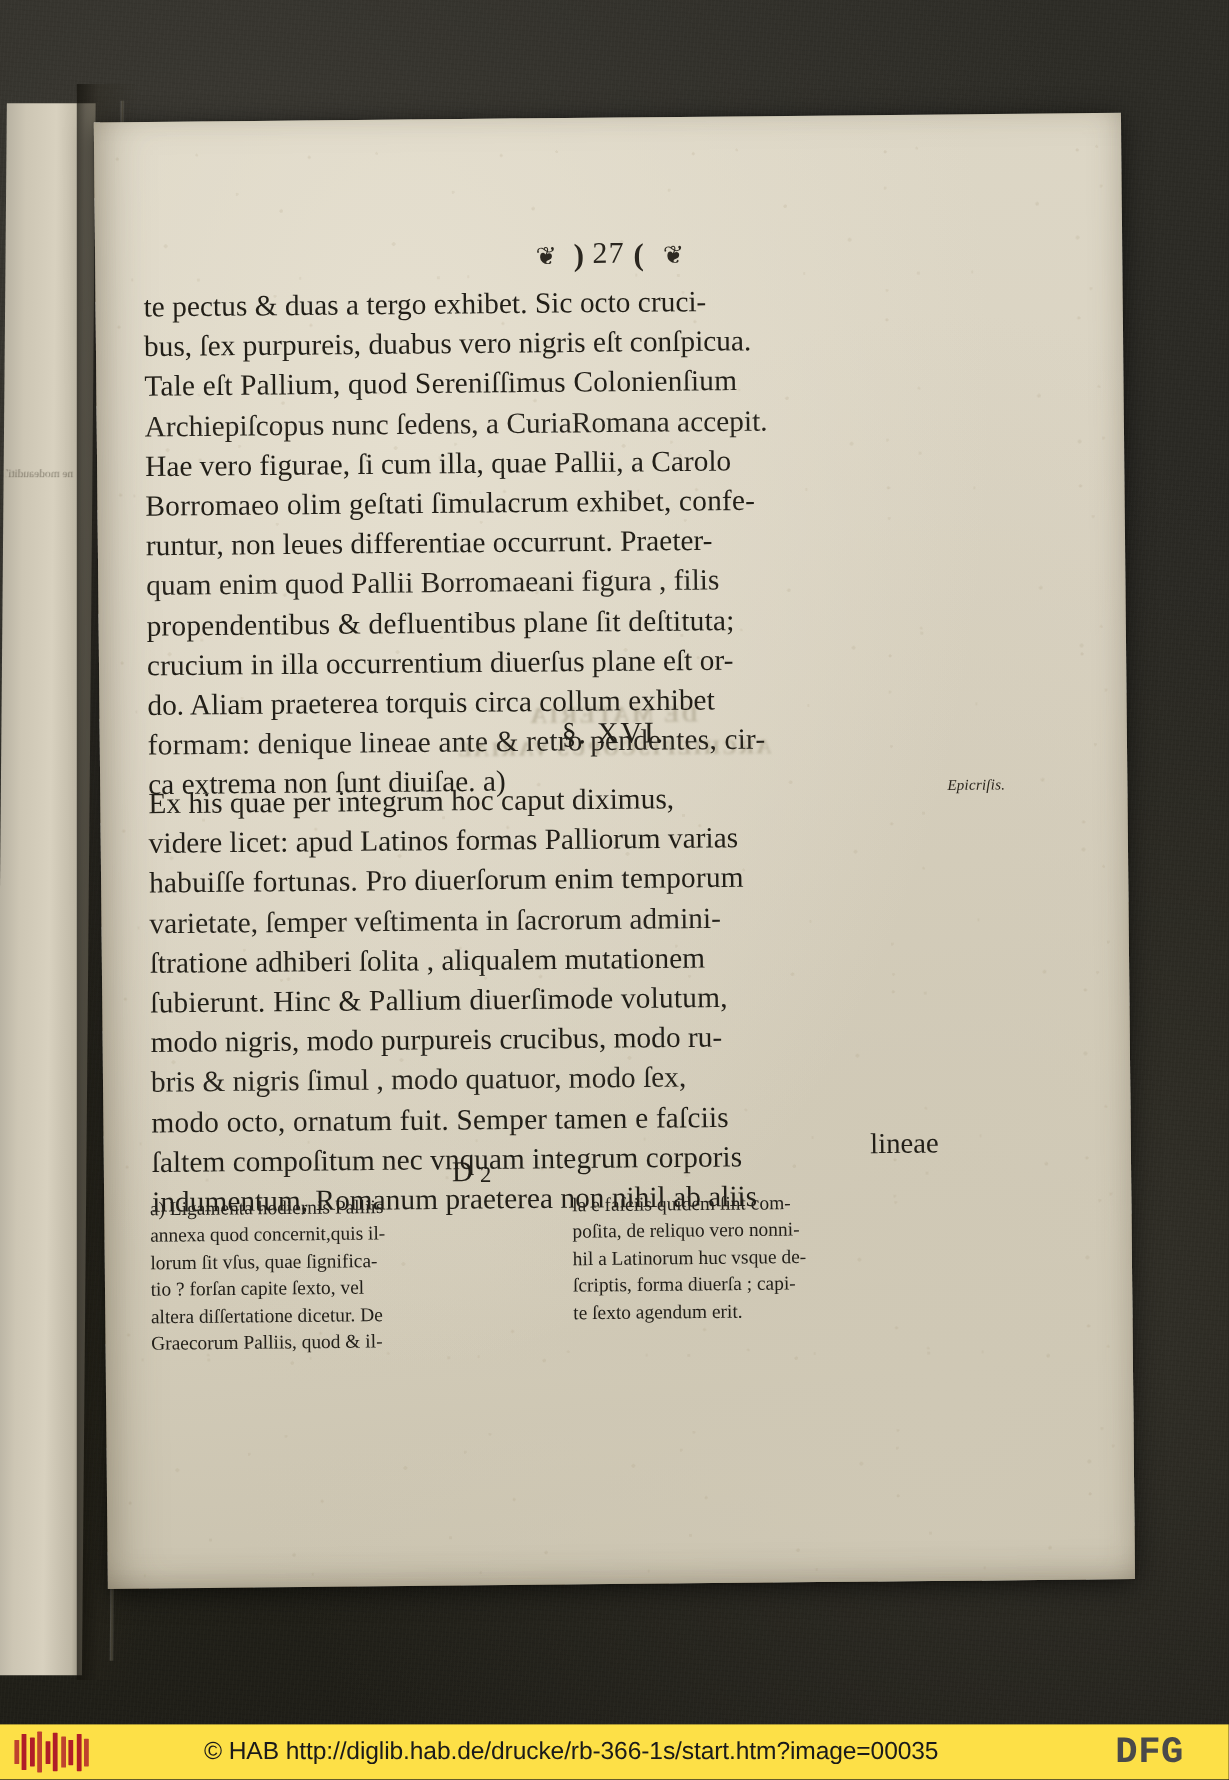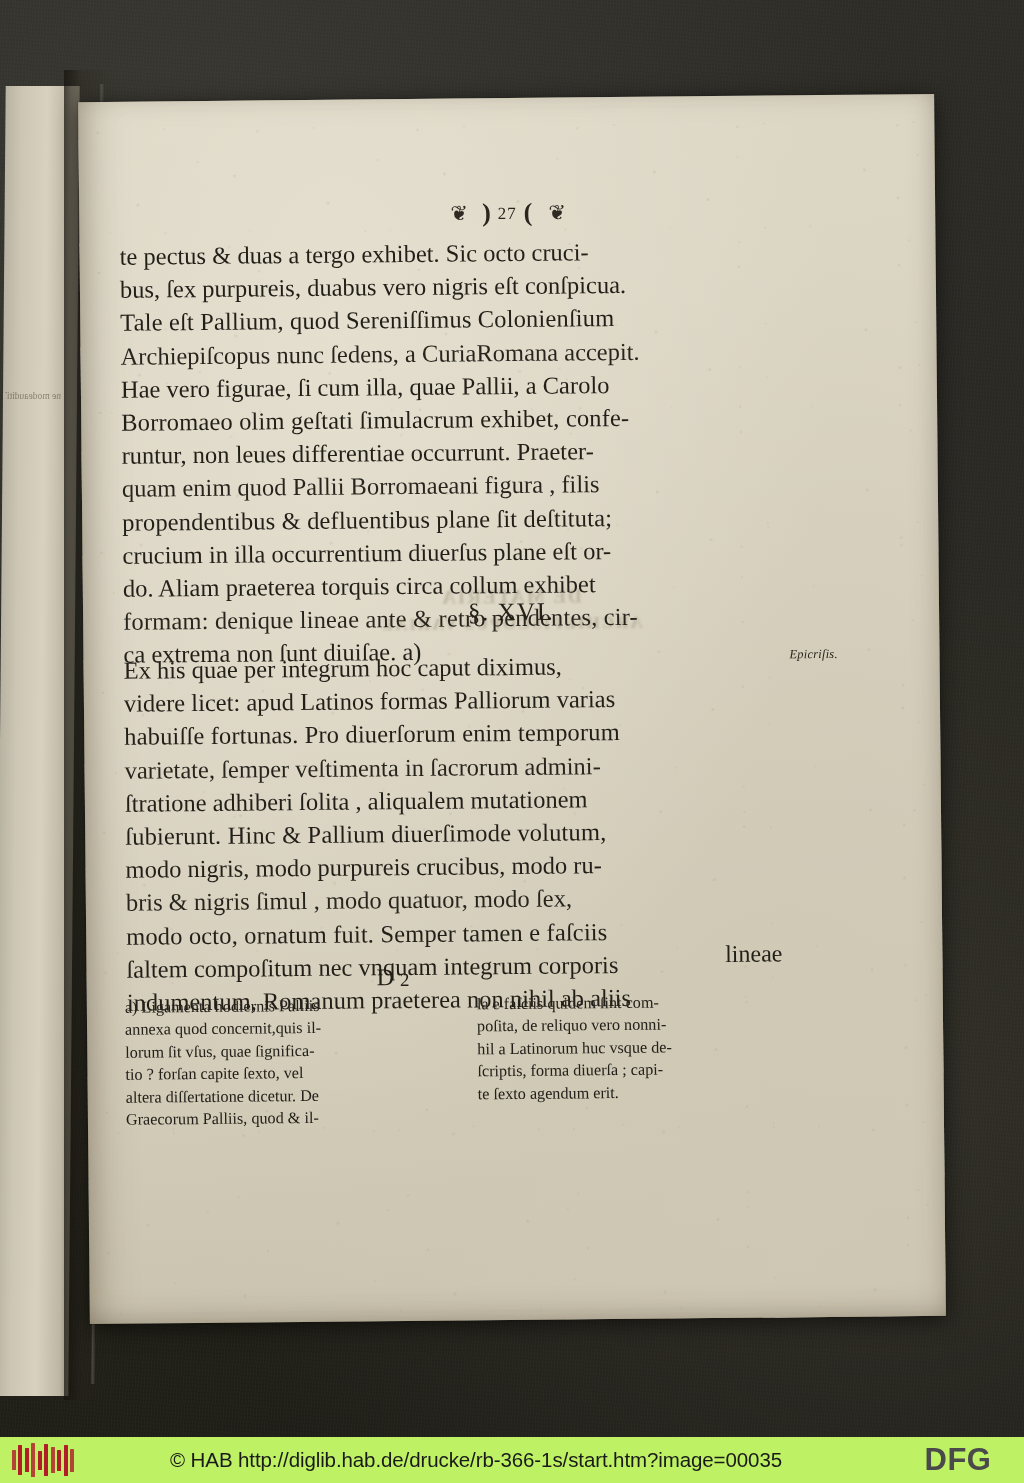--- a/index.html
+++ b/index.html
@@ -93,21 +93,21 @@
     transform:scaleX(-1);
     filter:blur(.9px);pointer-events:none;user-select:none;
   }
 
   
   .pg-header{
     position:absolute;z-index:3;left:0;right:0;top:100px;
     text-align:center;
   }
   .pg-header .num{
-    font-size:17px;letter-spacing:1px;color:#2a261f;vertical-align:2px;
+    font-size:25px;letter-spacing:1px;color:#2a261f;vertical-align:2px;
   }
   .pg-header .paren{
     font-size:26px;font-weight:bold;color:#2a261f;padding:0 7px;
   }
   .fleuron{
     display:inline-block;font-size:21px;line-height:1;color:#2e2a22;
     padding:0 9px;vertical-align:1px;letter-spacing:-2px;
     font-family:"DejaVu Sans", sans-serif;
   }
 
@@ -151,38 +151,38 @@
     display:flex;gap:24px;
     font-size:16.2px;line-height:22.4px;color:#23201a;
   }
   .footnote .col{width:310px;}
   .footnote .col span{display:block;white-space:nowrap;}
   .footnote .hang{text-indent:-18px;padding-left:18px;}
 
   
   .footer-bar{
     position:absolute;left:0;bottom:0;width:1024px;height:46px;
-    background:#bef264;
+    background:#fde047;
     display:flex;align-items:center;
     font-family:"Liberation Sans", sans-serif;
   }
   .hab-logo{
     width:86px;height:46px;display:flex;align-items:center;
     justify-content:center;gap:2.5px;
   }
   .hab-logo i{display:block;width:4px;background:#b01e28;border-radius:.5px;}
   .footer-url{
     flex:1;text-align:center;font-size:20.5px;color:#1a1a1a;
     letter-spacing:-.1px;white-space:nowrap;
     padding-right:26px;
   }
   .dfg{
     width:132px;text-align:center;font-size:31px;font-weight:bold;
     color:#4a4a4a;letter-spacing:.5px;
-    font-family:Liberation Sans, sans-serif;
+    font-family:Liberation Mono, monospace;
   }
 </style>
 </head>
 <body>
 
 <div id="stage">
 
   <div class="backdrop"></div>
 
   <div class="gutter-page">

